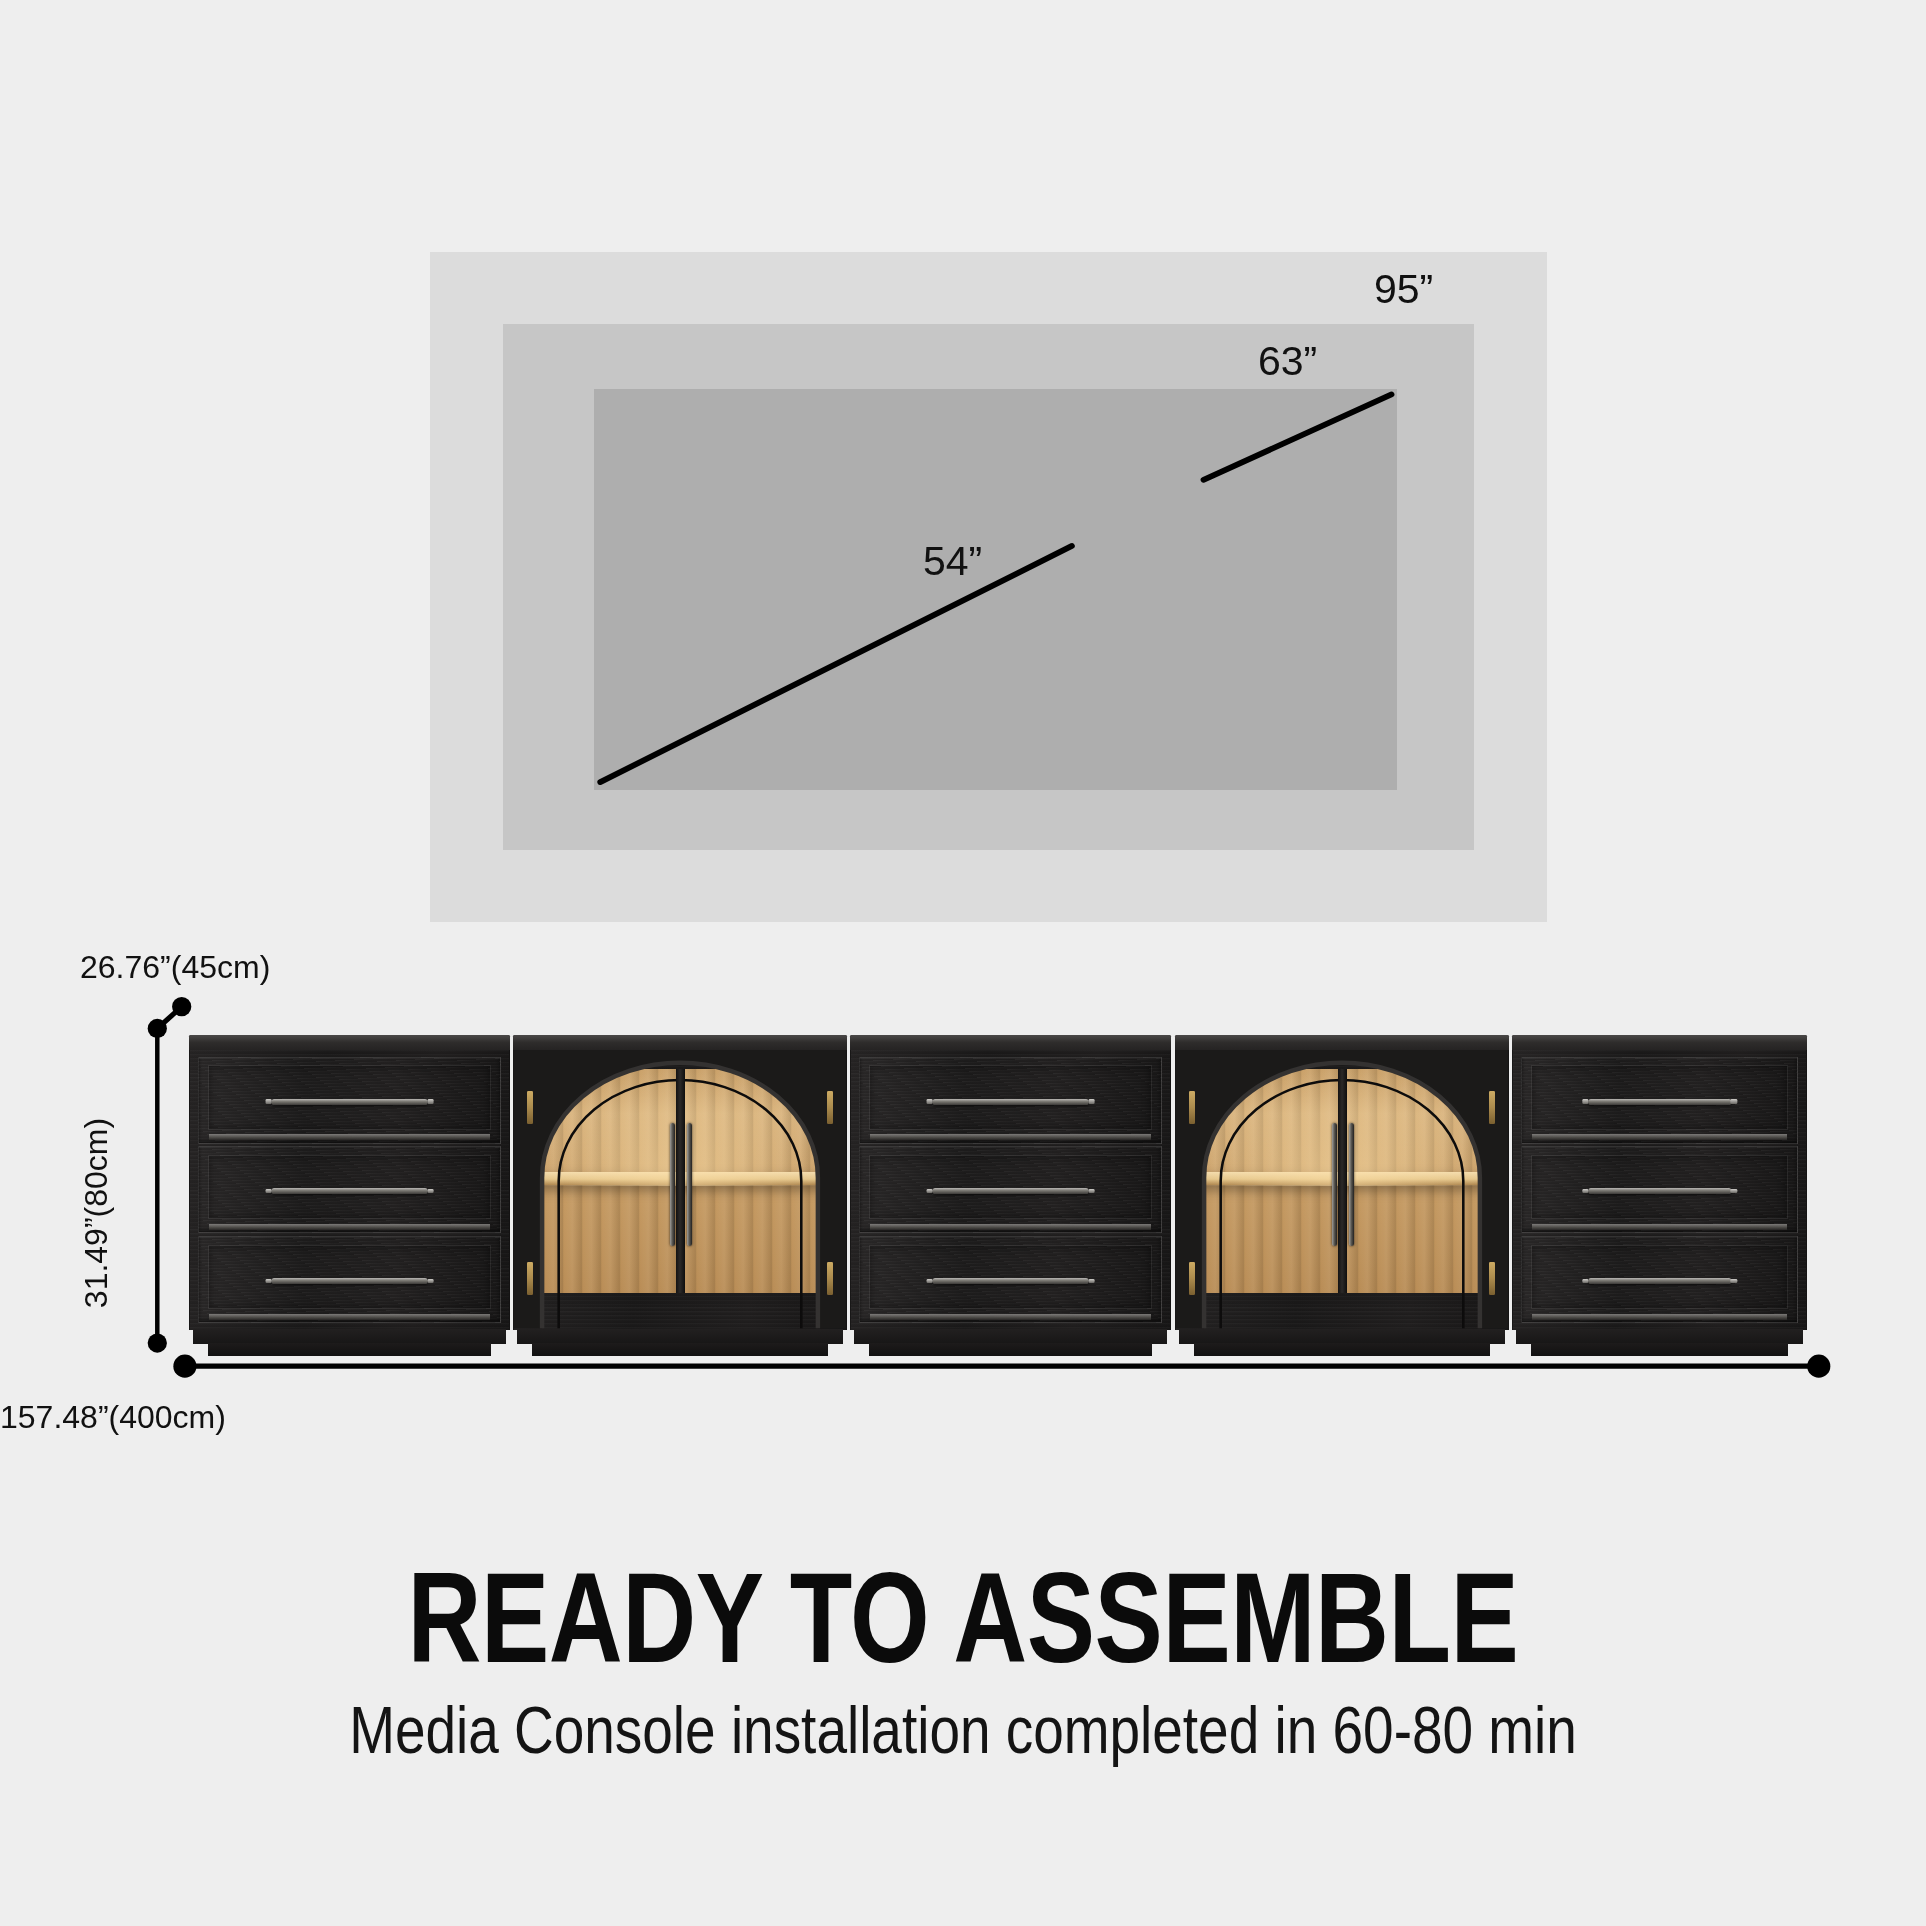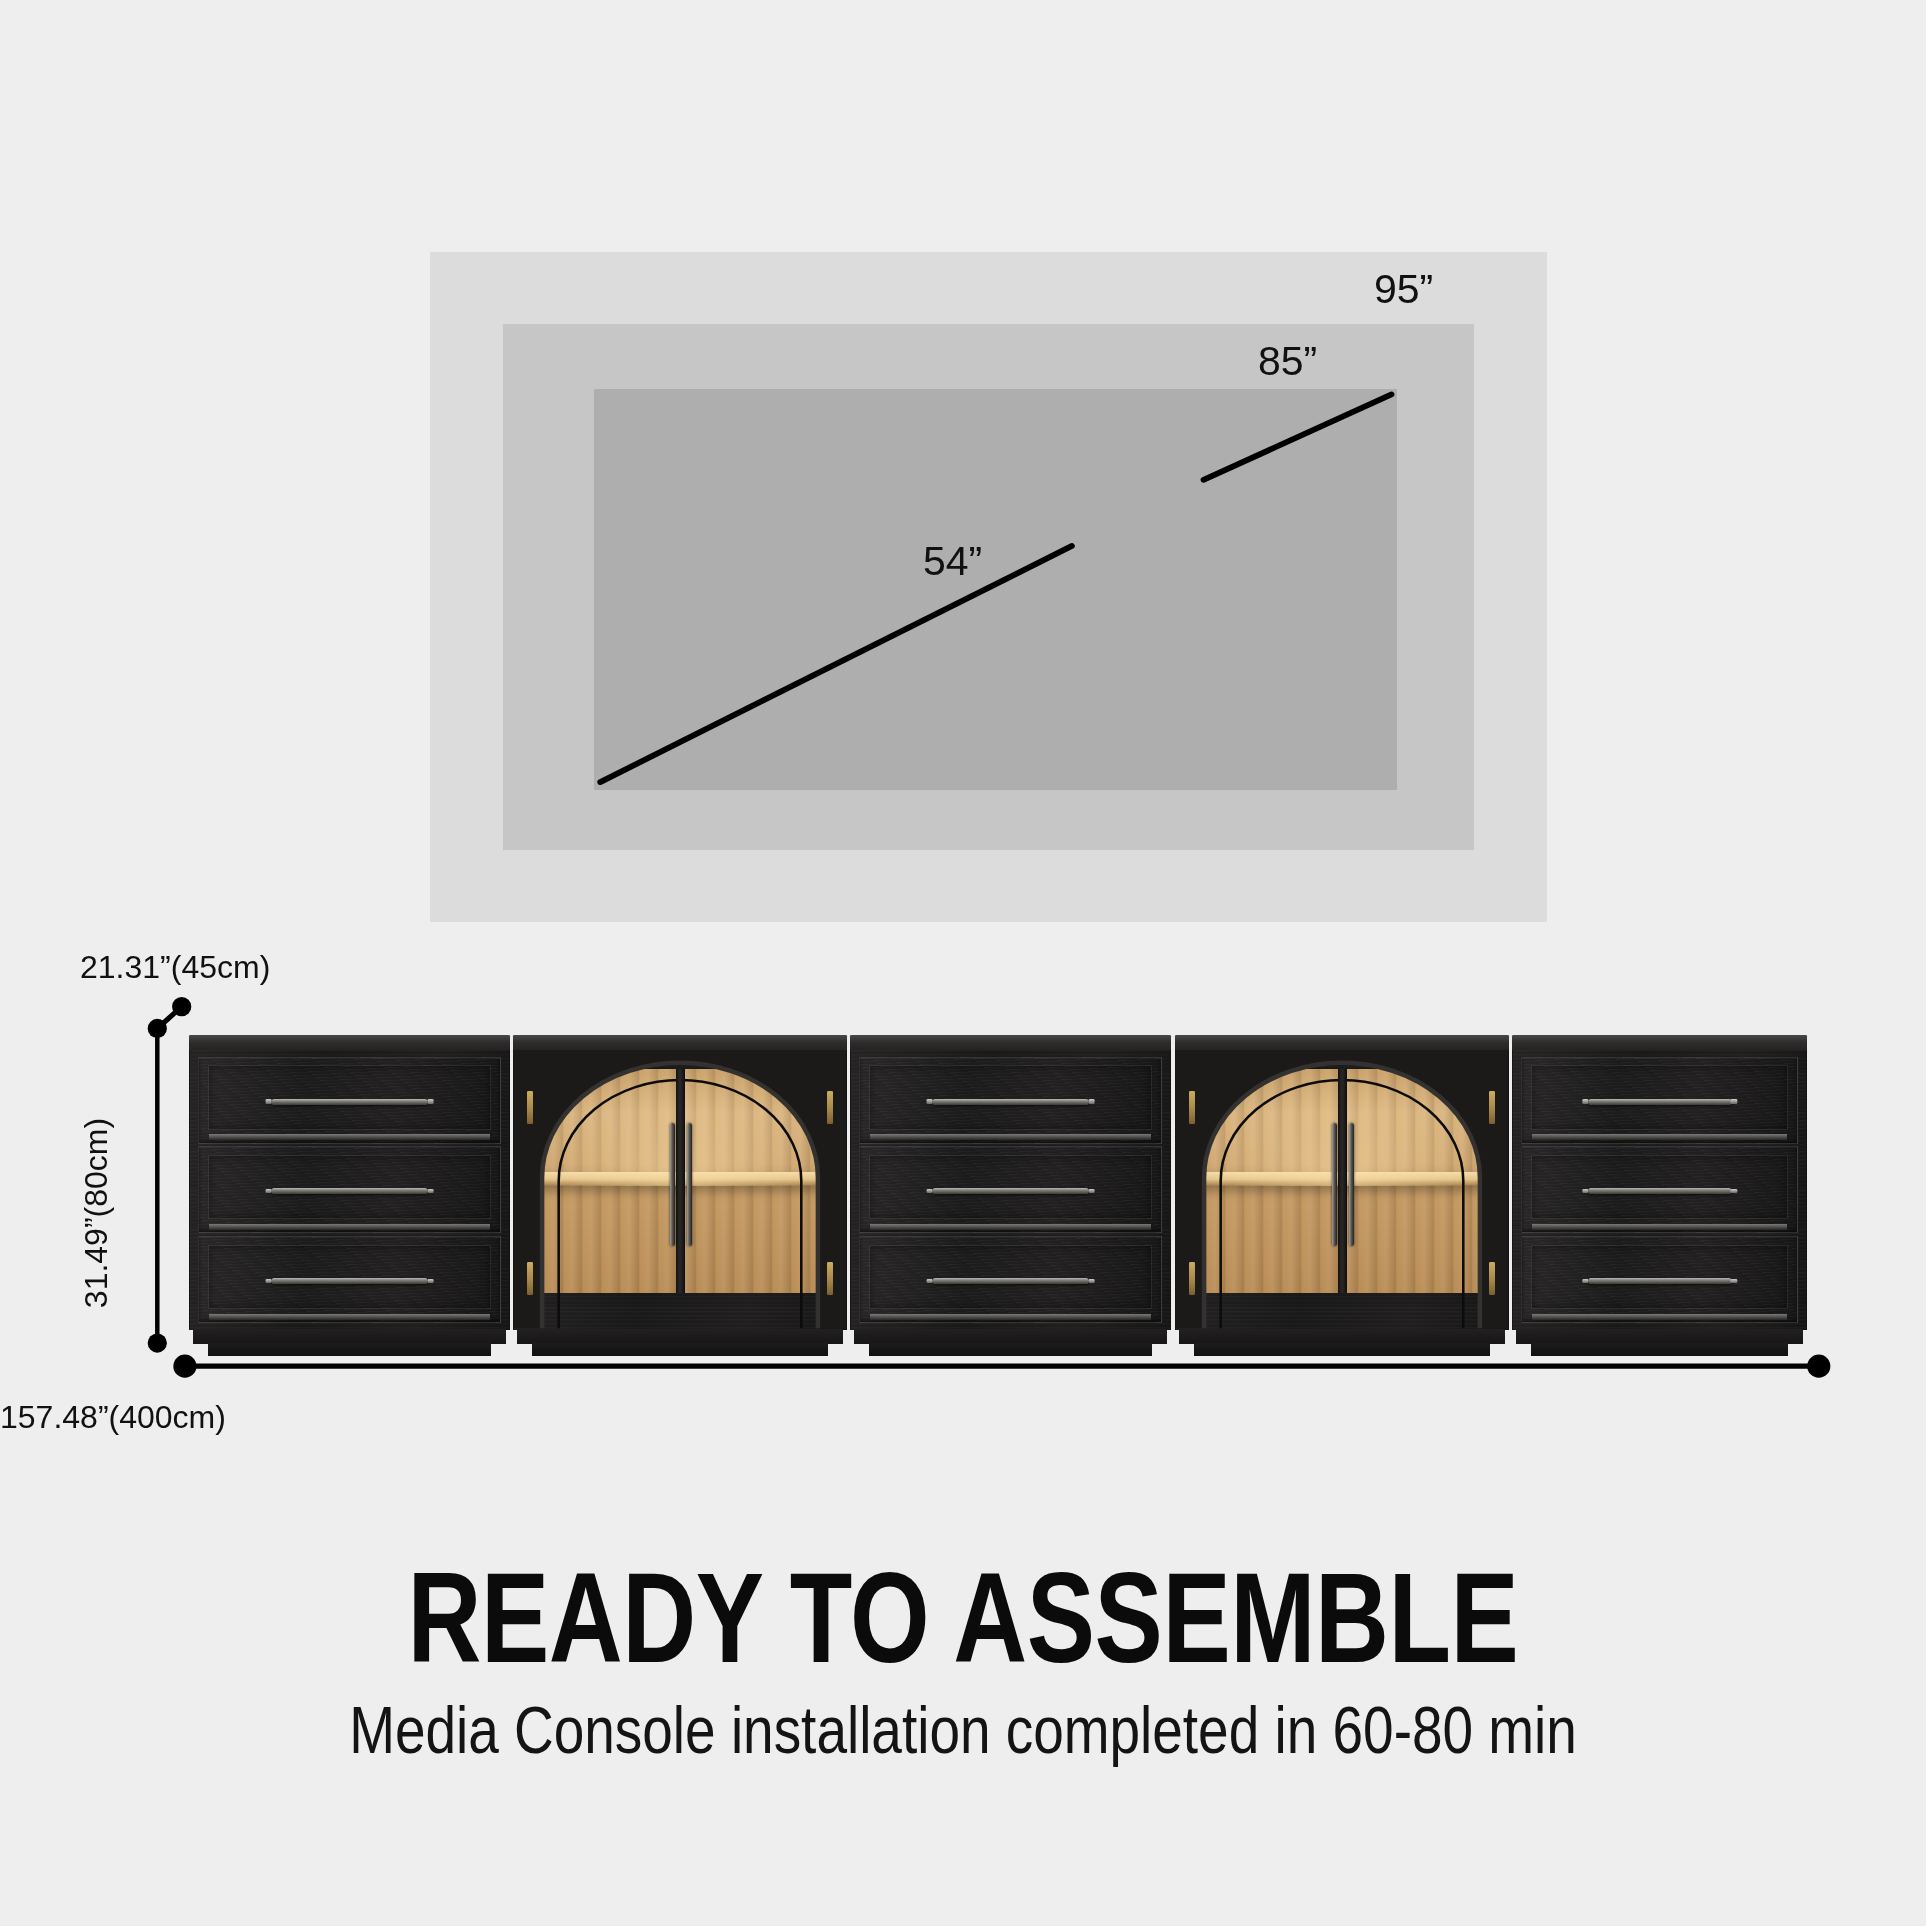--- a/index.html
+++ b/index.html
@@ -184,21 +184,21 @@
     <div class="tv-rect" id="tv-rect-95"></div>
     <div class="tv-rect" id="tv-rect-85"></div>
     <div class="tv-rect" id="tv-rect-75"></div>
 
     <svg id="tv-diagonal-svg" viewBox="0 0 1740 1044">
       <line x1="265" y1="826" x2="1000" y2="458" stroke="#000000" stroke-width="9" stroke-linecap="round"></line>
       <line x1="1205" y1="355" x2="1498" y2="222" stroke="#000000" stroke-width="9" stroke-linecap="round"></line>
     </svg>
 
     <div class="tv-size-label" id="tv-label-95">95”</div>
-    <div class="tv-size-label" id="tv-label-85">85”</div>
+    <div class="tv-size-label" id="tv-label-85">63”</div>
     <div class="tv-size-label" id="tv-label-75">54”</div>
   </div>
 
   <div id="furniture">
 
     <div class="module" style="left:0px;width:321px;">
       <div class="mod-top"></div>
       <div class="mod-body">
         <div class="drawer" style="top:6.4px;height:85px;">
           <div class="drawer-inner"></div>
@@ -327,21 +327,21 @@
     <circle cx="283" cy="1568" r="15" fill="#000"></circle>
 
     <line x1="245" y1="1602" x2="245" y2="2092" stroke="#000" stroke-width="7"></line>
     <circle cx="245" cy="2092" r="15" fill="#000"></circle>
 
     <line x1="288" y1="2128" x2="2833" y2="2128" stroke="#000" stroke-width="8"></line>
     <circle cx="288" cy="2128" r="18" fill="#000"></circle>
     <circle cx="2833" cy="2128" r="18" fill="#000"></circle>
   </svg>
 
-  <div class="dim-label" id="dim-depth-label">21.31”(45cm)</div>
+  <div class="dim-label" id="dim-depth-label">26.76”(45cm)</div>
   <div class="dim-label" id="dim-height-label">31.49”(80cm)</div>
   <div class="dim-label" id="dim-width-label">157.48”(400cm)</div>
 
   <div id="headline">READY TO ASSEMBLE</div>
   <div id="subheadline">Media Console installation completed in 60-80 min</div>
 
 </div>
 
 
 </body></html>

